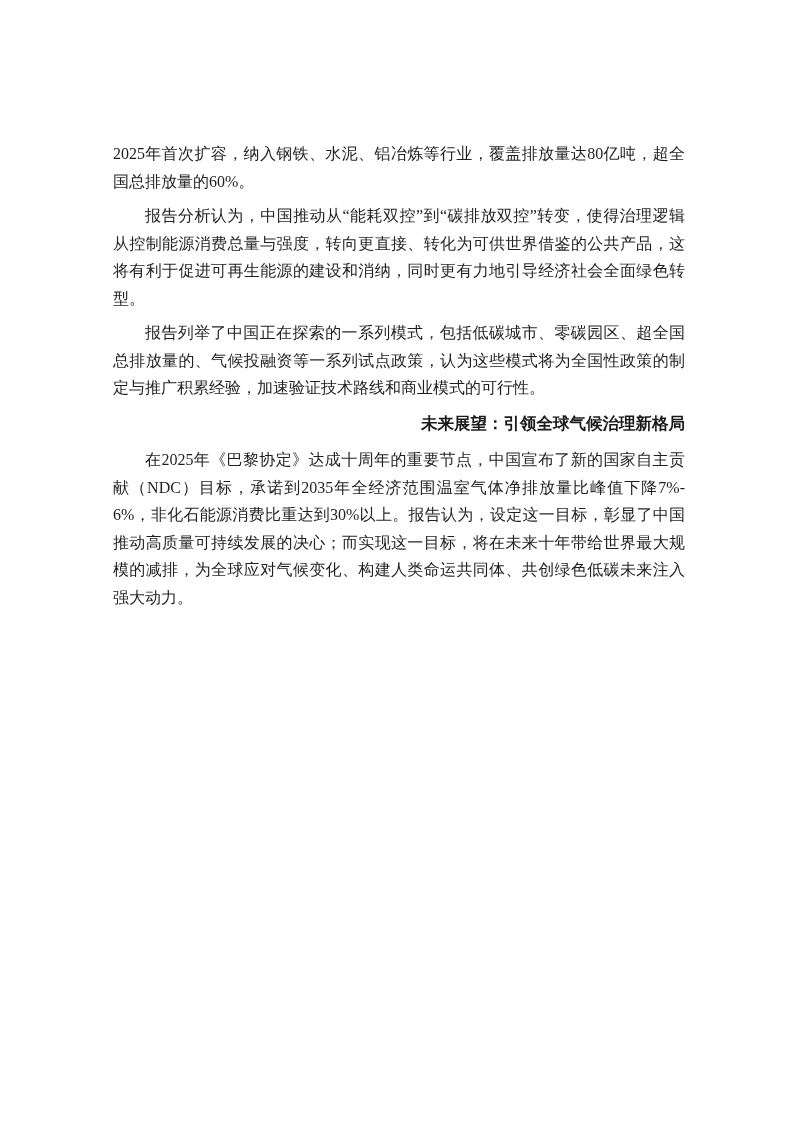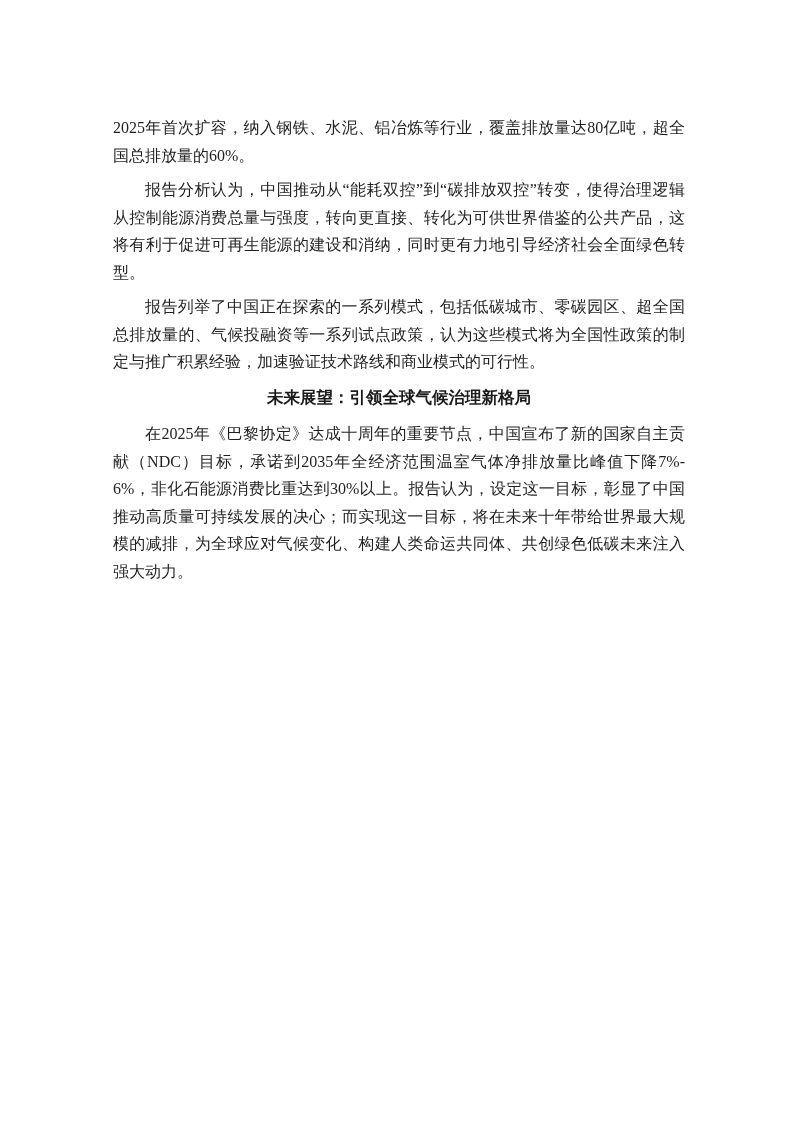--- a/index.html
+++ b/index.html
@@ -8,20 +8,21 @@
     background: #ffffff;
   }
   .page {
     position: relative;
     width: 794px;
     height: 979px;
     background: #ffffff;
     overflow: hidden;
     font-family: "Liberation Serif", serif;
     color: #1f1f1f;
+    margin-top: 26px;
   }
   .content {
     position: absolute;
     left: 113px;
     top: 114px;
     width: 572px;
   }
   .para {
     margin: 0 0 7px 0;
     font-size: 16px;
@@ -32,21 +33,21 @@
   }
   .para.continuation {
     text-indent: 0;
   }
   .heading {
     margin: 8px 0 9px 0;
     font-family: "Liberation Sans", sans-serif;
     font-weight: bold;
     font-size: 16.5px;
     line-height: 27.5px;
-    text-align: center;
+    text-align: right;
     color: #1a1a1a;
   }
   .footer {
     position: absolute;
     left: 0;
     top: 1035px;
     width: 100%;
     text-align: left;
     font-family: "Liberation Sans", sans-serif;
     font-size: 11px;

